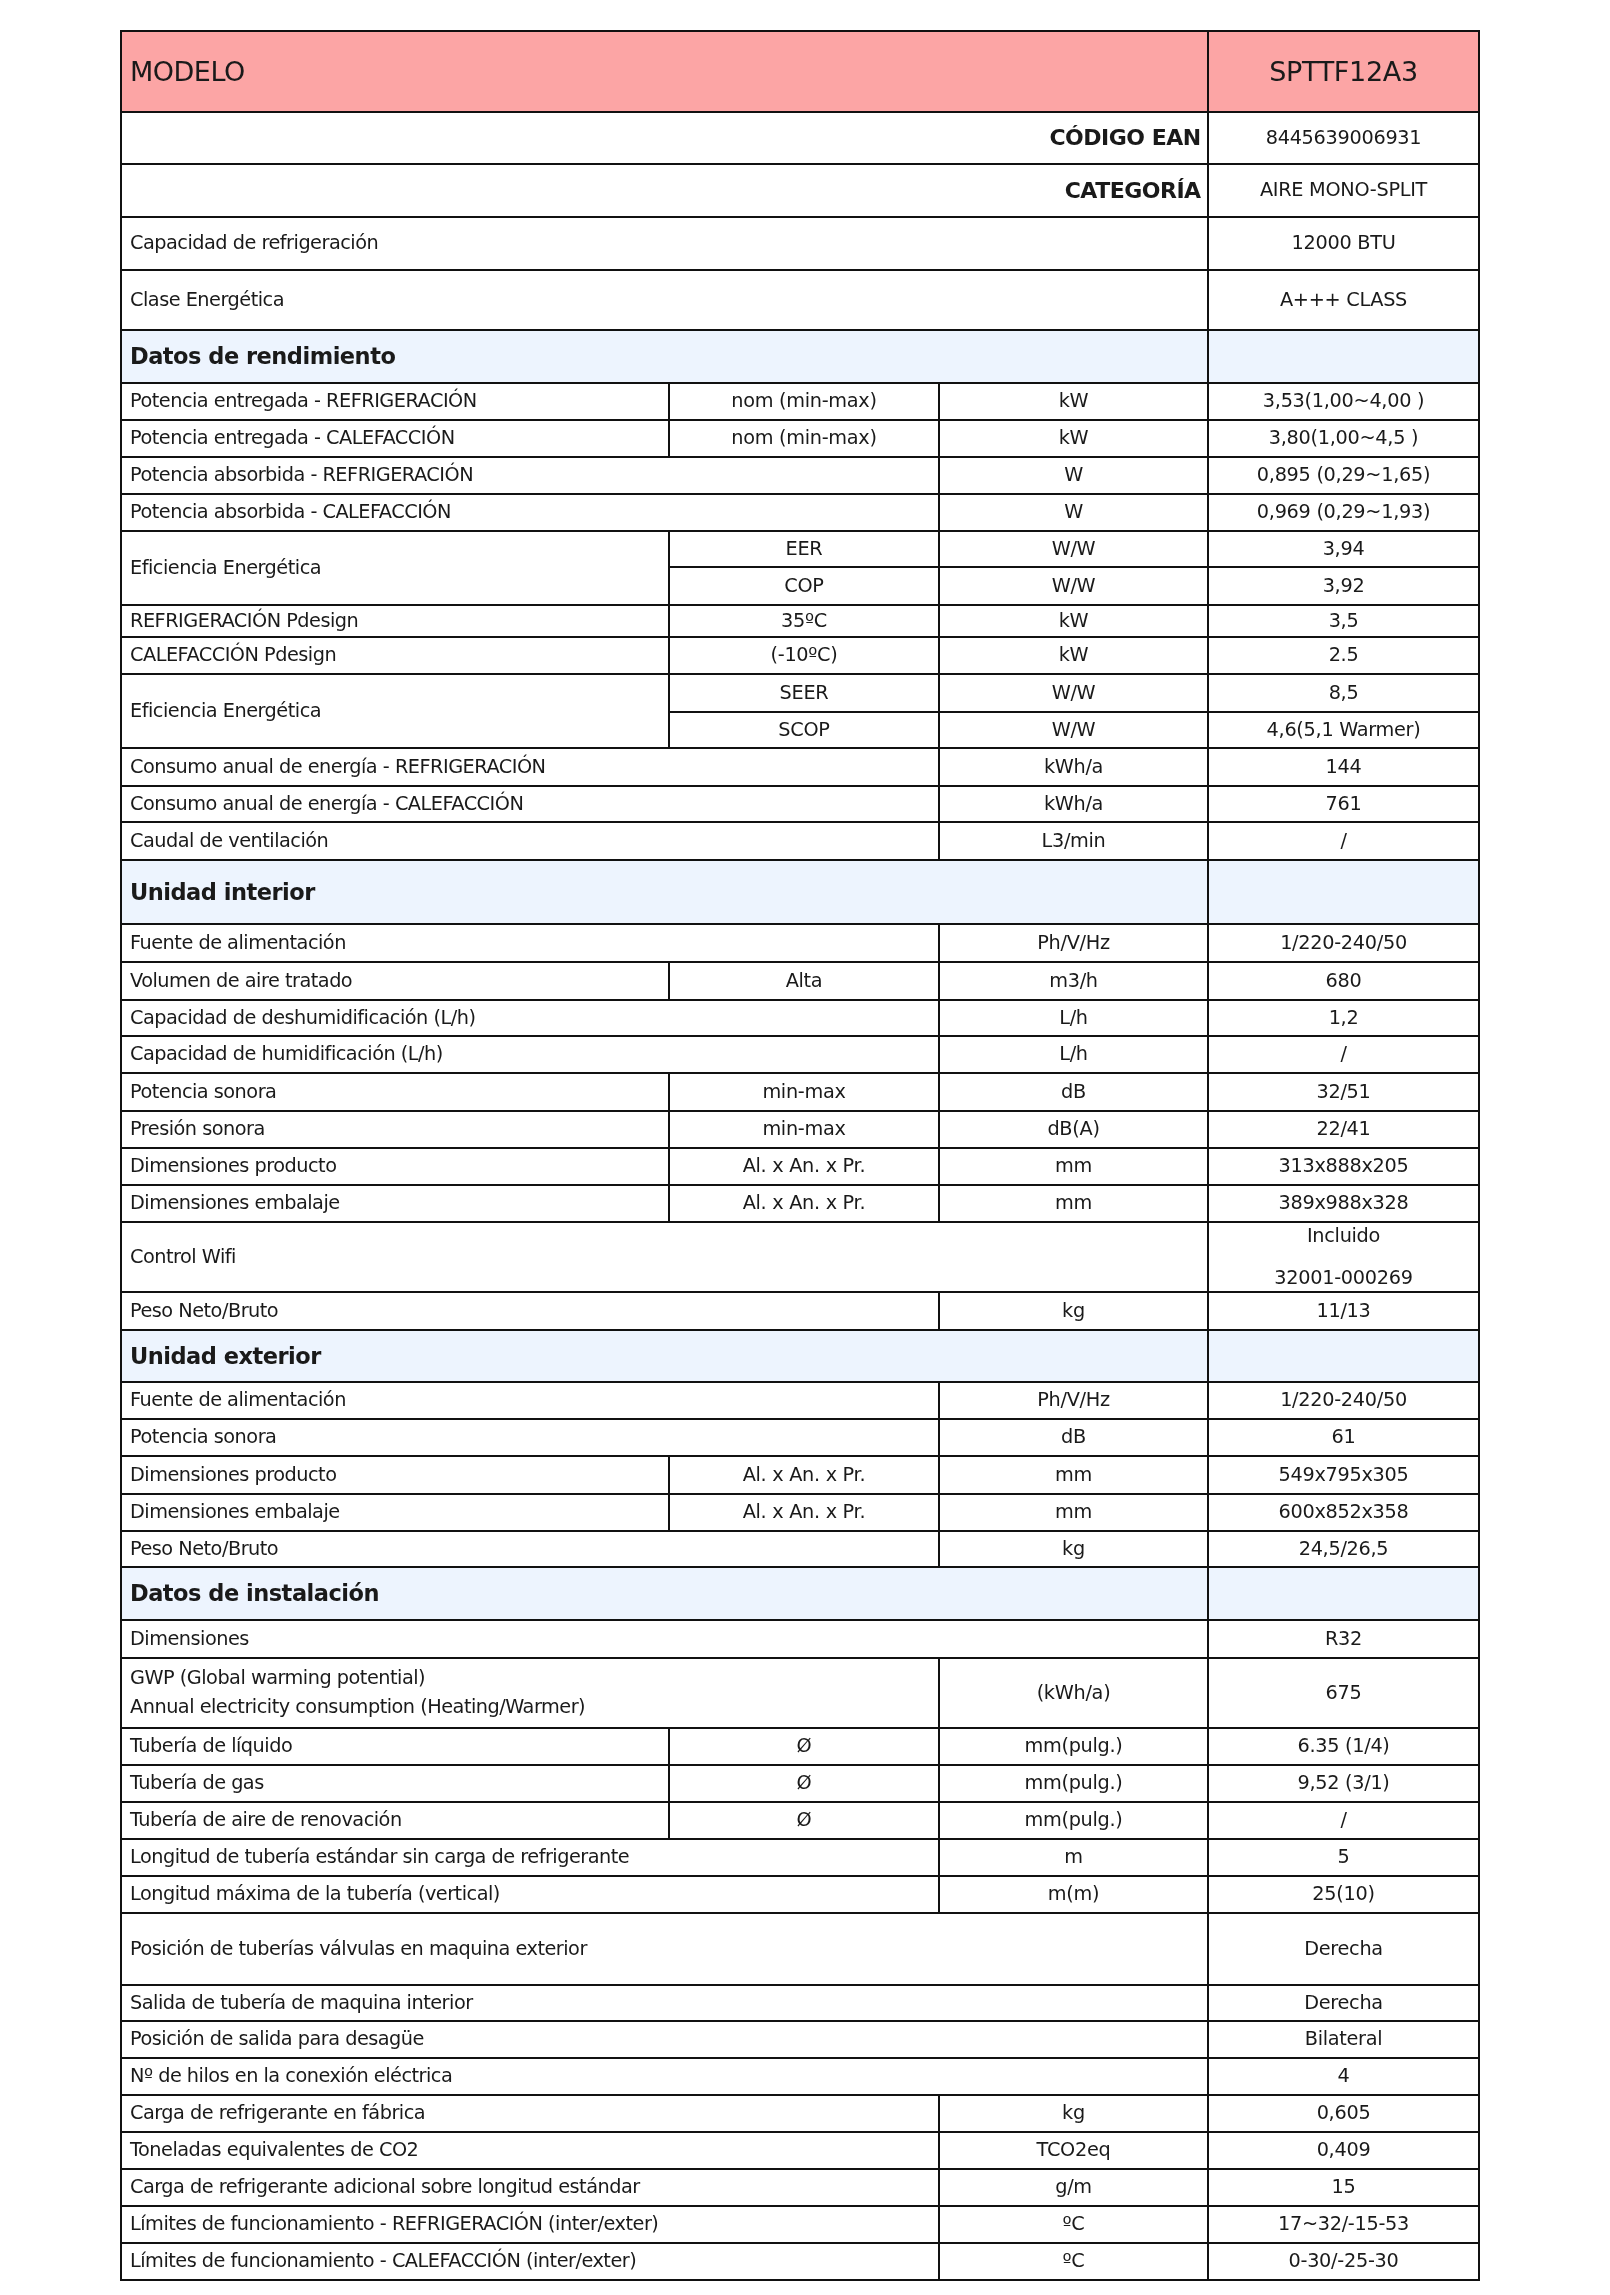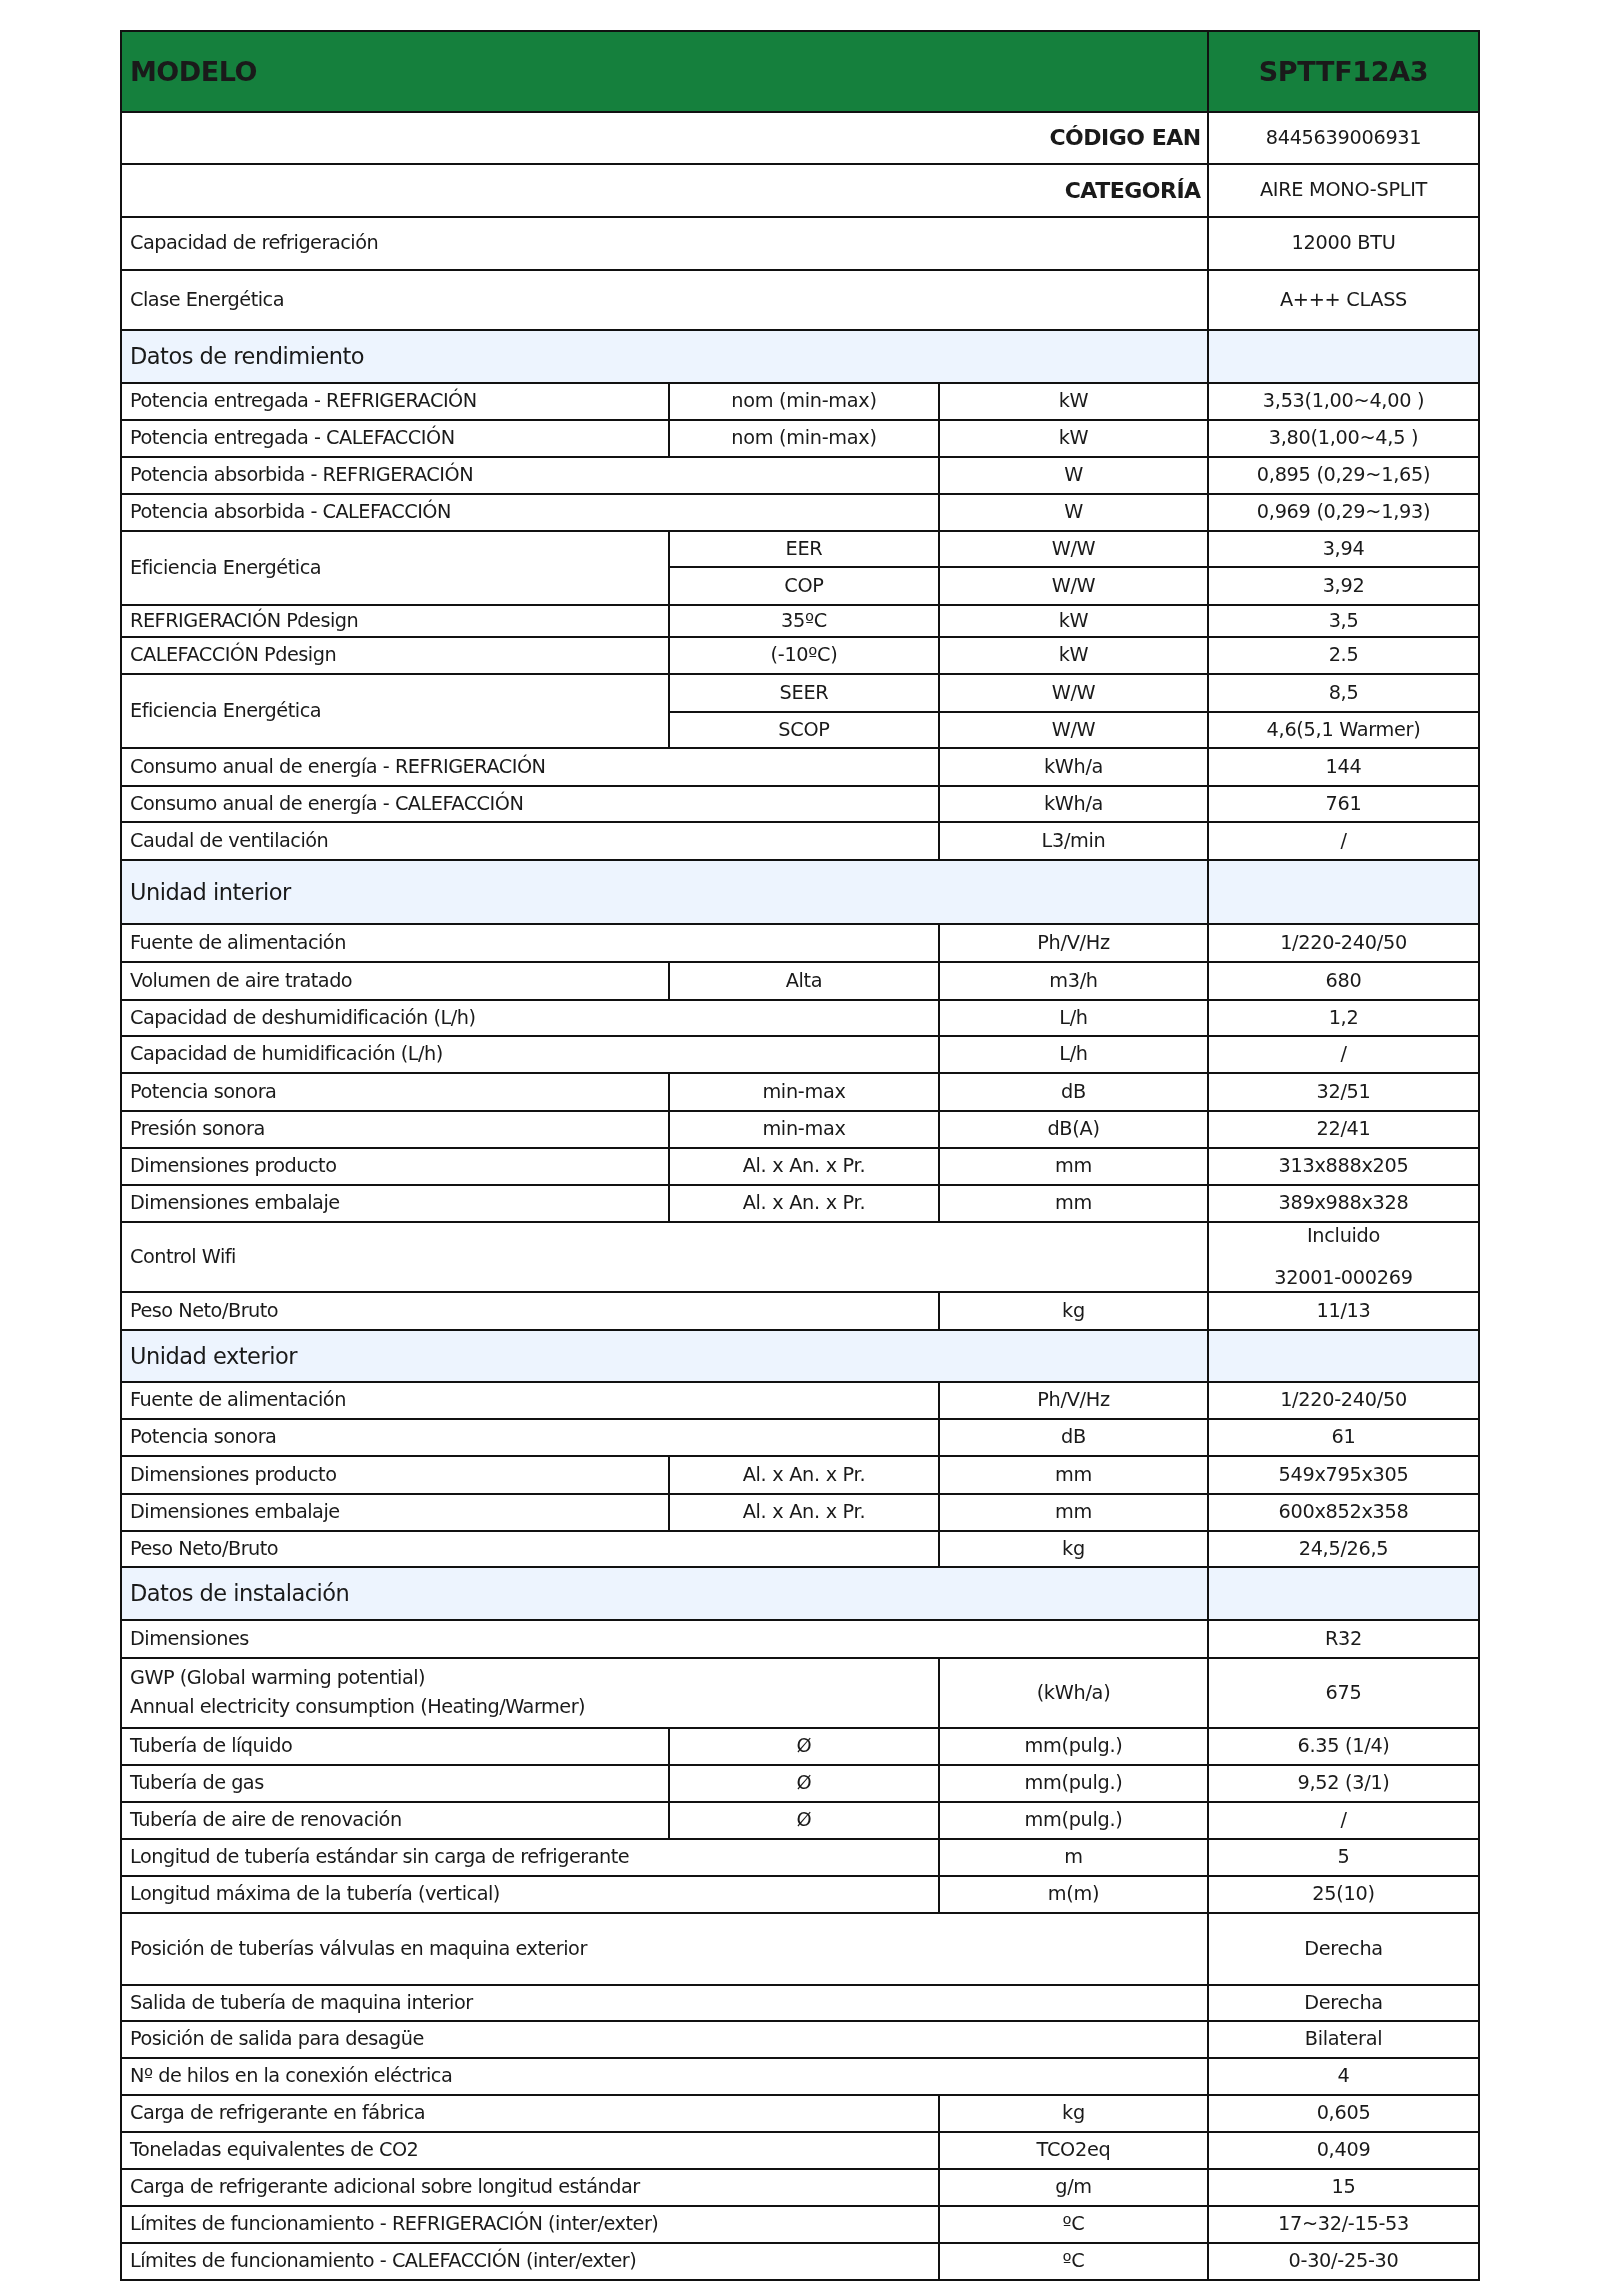--- a/index.html
+++ b/index.html
@@ -17,25 +17,25 @@
     border: 2.4px solid #111111;
     padding: 0 6.4px;
     font-size: 19.3px;
     line-height: 1.25;
     vertical-align: middle;
     overflow: hidden;
     white-space: nowrap;
   }
   table.spec td.lbl { text-align: left; padding-left: 8px; letter-spacing: -0.5px; }
   table.spec td.ctr { text-align: center; letter-spacing: -0.3px; }
-  table.spec tr.hdr td { background: #15803d; font-weight: bold; }
+  table.spec tr.hdr td { background: #fca5a5; font-weight: normal; }
   table.spec tr.model td { font-size: 27px; }
   table.spec tr.bold td.lbl { font-weight: bold; font-size: 22px; text-align: right; }
   table.spec tr.sec td { background: #edf4fe; }
-  table.spec tr.sec td.lbl { font-weight: normal; font-size: 22.5px; }
+  table.spec tr.sec td.lbl { font-weight: bold; font-size: 22.5px; }
   table.spec td .l2 { display: block; }
 </style>
 </head>
 <body>
 
 <table class="spec">
   <colgroup>
       <col class="c1">
       <col class="c2">
       <col class="c3">

